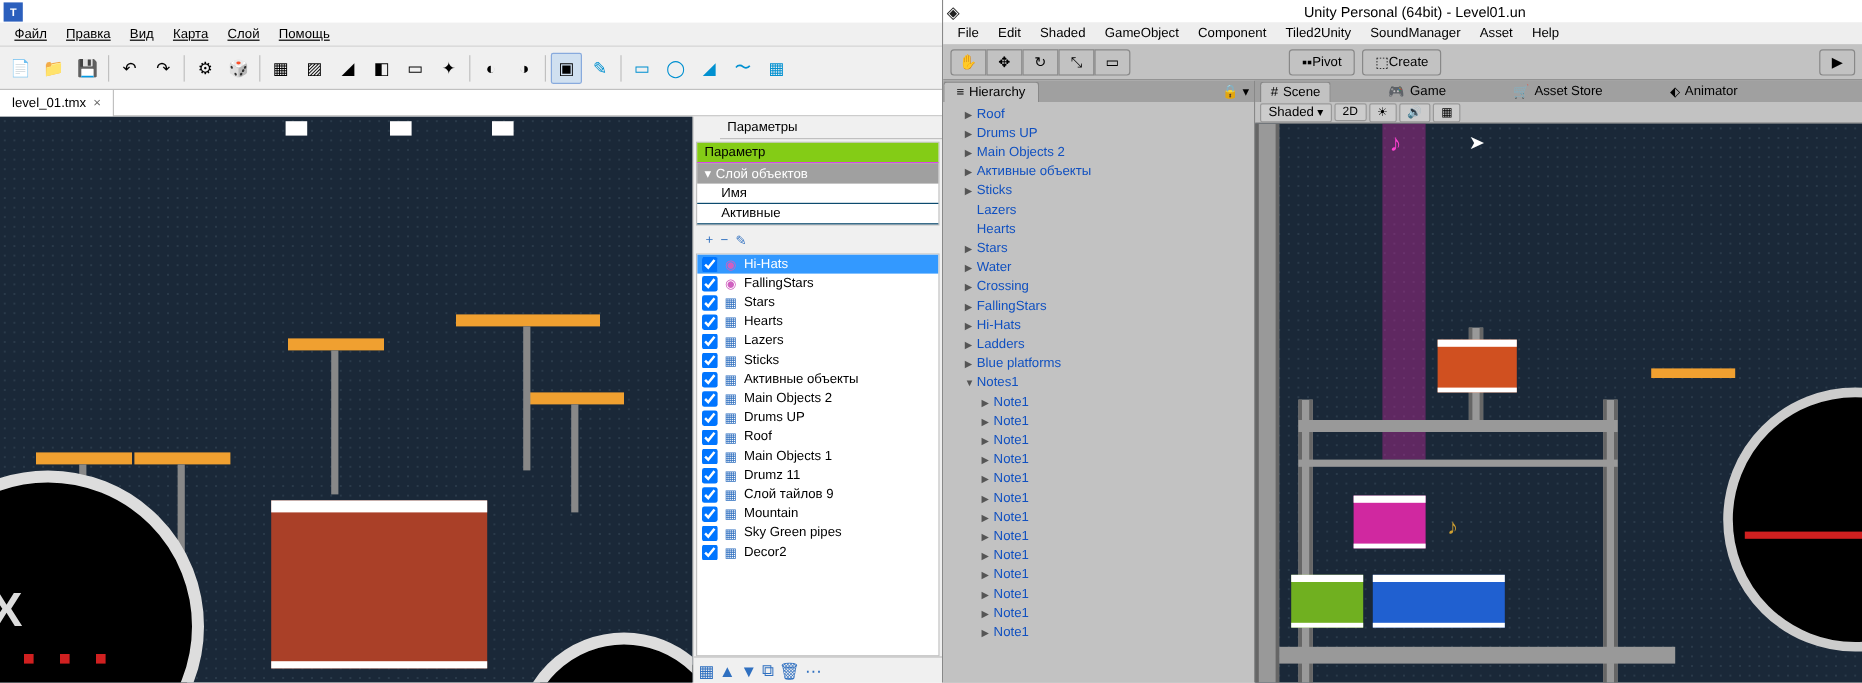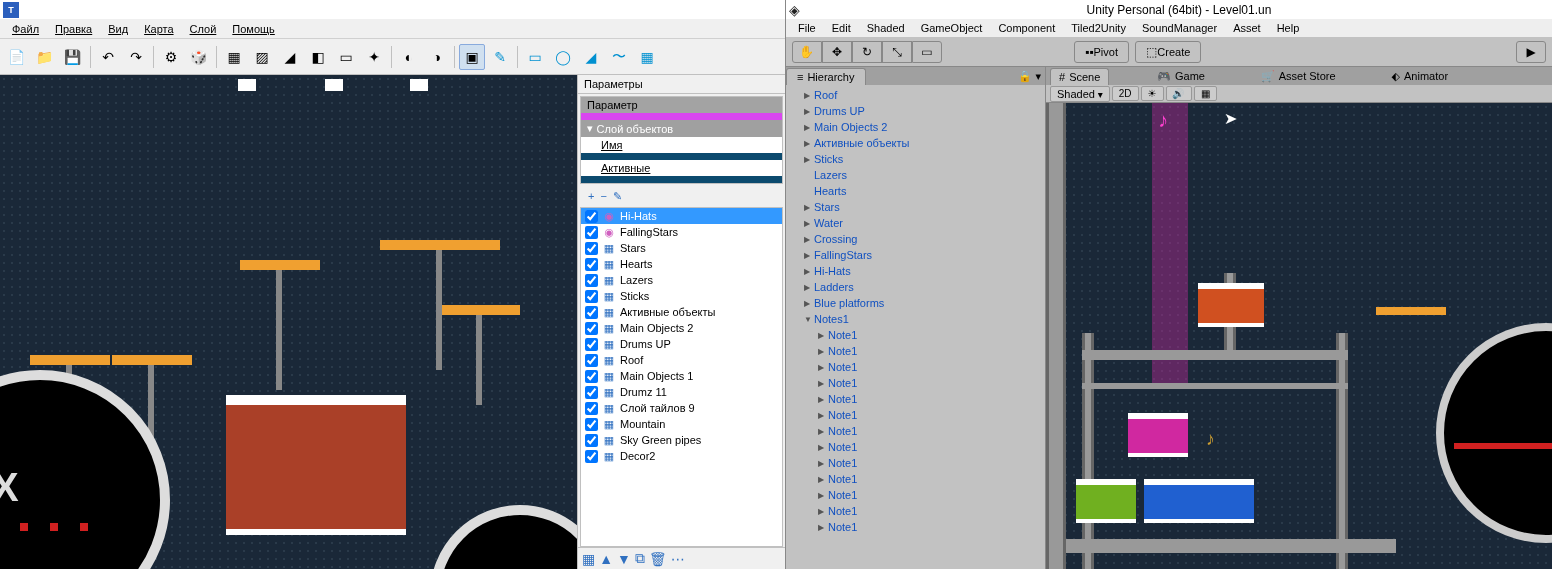--- a/index.html
+++ b/index.html
@@ -27,25 +27,25 @@
 
 .cymbal { position:absolute; background:#f0a030; }
 .stand { position:absolute; background:#888; }
 .drum-red { position:absolute; background:#aa4028; border-top:10px solid #fff; border-bottom:6px solid #fff; }
 .kick { position:absolute; border-radius:50%; background:#000; border:10px solid #ddd; }
 .note-white { position:absolute; width:18px; height:12px; background:#fff; }
 .red-dot { position:absolute; width:8px; height:8px; background:#d02020; }
 .x-shape { position:absolute; color:#ddd; font-size:40px; font-weight:bold; }
 
 .panel-right { flex:1; background:#f0f0f0; display:flex; flex-direction:column; border-left:1px solid #c0c0c0; }
-.panel-title { padding:3px 6px; background:#f0f0f0; font-size:11px; border-bottom:1px solid #c0c0c0; }
+.panel-title { padding:3px 6px; background:#f0f0f0; font-size:11px; border-bottom:1px solid #c0c0c0;margin-left:22px; }
 .prop-table { border:1px solid #c0c0c0; margin:2px; background:#fff; font-size:11px; }
-.prop-header { background:#a3a3a3; padding:2px 6px; border-bottom:7px solid #d946ef; }
+.prop-header { background:#84cc16; padding:2px 6px; border-bottom:1px solid #d946ef; }
 .prop-group { background:#a0a0a0; color:#fff; padding:2px 6px; display:flex; align-items:center; gap:4px;}
-.prop-row { padding:2px 6px 2px 20px; border-bottom:7px solid #0c4a6e;text-decoration:underline; }
+.prop-row { padding:2px 6px 2px 20px; border-bottom:1px solid #0c4a6e; }
 .prop-actions { display:flex; gap:6px; padding:4px 10px; color:#3070c0; font-size:16px; }
 
 .layers { flex:1; display:flex; flex-direction:column; overflow:hidden; }
 .opacity-row { display:flex; align-items:center; padding:4px 6px; gap:8px; }
 .opacity-slider { flex:1; height:4px; background:#ccc; position:relative; border-radius:2px;}
 .opacity-slider::before{content:"";position:absolute;left:0;top:0;height:100%;width:70%;background:#3090d0;border-radius:2px;}
 .opacity-slider::after{content:"";position:absolute;left:70%;top:-4px;width:10px;height:12px;background:#fff;border:1px solid #888;border-radius:2px;}
 .layer-list { flex:1; overflow-y:auto; background:#fff; border:1px solid #c0c0c0; margin:0 2px; }
 .layer-item { display:flex; align-items:center; padding:1px 4px; gap:4px; white-space:nowrap;}
 .layer-item.selected { background:#3399ff; color:#fff; }
@@ -143,20 +143,26 @@
     <div class="tool">◑</div>
     <div class="sep"></div>
     <div class="tool active">▣</div>
     <div class="tool" style="color:#0090d0">✎</div>
     <div class="sep"></div>
     <div class="tool" style="color:#0090d0">▭</div>
     <div class="tool" style="color:#0090d0">◯</div>
     <div class="tool" style="color:#0090d0">◢</div>
     <div class="tool" style="color:#0090d0">〜</div>
     <div class="tool" style="color:#0090d0">▦</div>
+  </div>
+  <div class="tabbar">
+    <div class="tab">
+      <span>level_01.tmx</span>
+      <span class="close">×</span>
+    </div>
   </div>
   <div class="tiled-body">
     <div class="canvas-left">
       <div class="note-white" style="top:4px;left:238px"></div>
       <div class="note-white" style="top:4px;left:325px"></div>
       <div class="note-white" style="top:4px;left:410px"></div>
       <div class="cymbal" style="top:165px;left:380px;width:120px;height:10px"></div>
       <div class="cymbal" style="top:185px;left:240px;width:80px;height:10px"></div>
       <div class="cymbal" style="top:230px;left:440px;width:80px;height:10px"></div>
       <div class="cymbal" style="top:280px;left:30px;width:80px;height:10px"></div>

